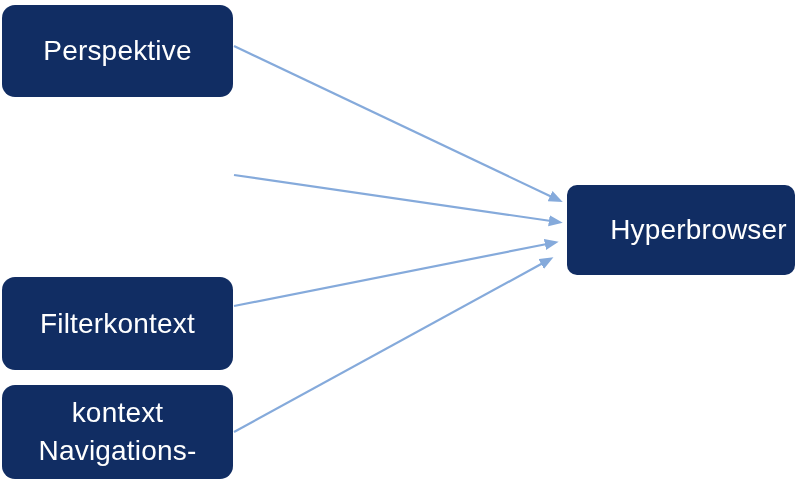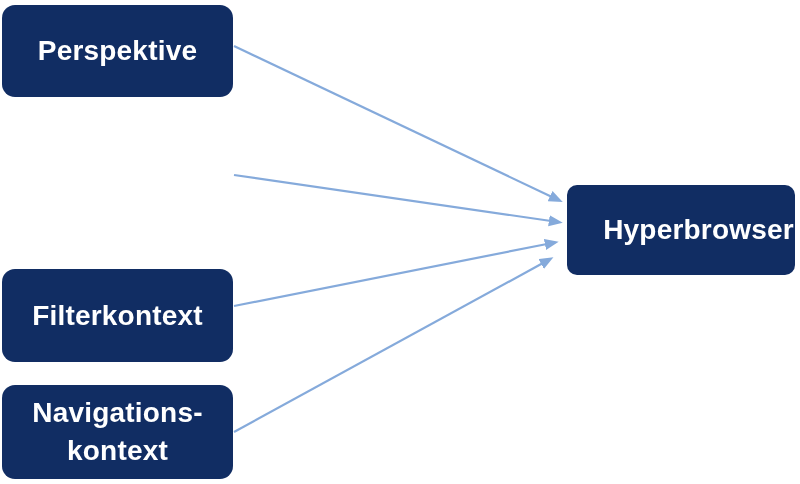--- a/index.html
+++ b/index.html
@@ -12,21 +12,20 @@
   html, body {
     background: var(--bg);
     font-family: "Liberation Sans", sans-serif;
   }
   .canvas {
     position: relative;
     width: 800px;
     height: 484px;
     background: var(--bg);
     overflow: hidden;
-    font-weight: bold;
   }
   .node {
     position: absolute;
     background: var(--node-fill);
     color: var(--node-text);
     display: flex;
     flex-direction: column;
     align-items: center;
     justify-content: center;
     text-align: center;
@@ -42,21 +41,21 @@
   .node.target {
     left: 567px;
     top: 185px;
     width: 228px;
     height: 90px;
     border-radius: 10px;
     padding-left: 35px;
   }
   .n1 { top: 5px;   height: 92px; }
   .n2 { top: 127px; height: 95px; }
-  .n3 { top: 269px; height: 93px; }
+  .n3 { top: 277px; height: 93px; }
   .n4 { top: 385px; height: 94px; }
   svg.arrows {
     position: absolute;
     left: 0; top: 0;
     width: 800px;
     height: 484px;
     pointer-events: none;
   }
   svg.arrows line {
     stroke: var(--arrow);
@@ -88,21 +87,21 @@
   <div class="node source n1">
     <span>Perspektive</span>
   </div>
 
 
   <div class="node source n3">
     <span>Filterkontext</span>
   </div>
 
   <div class="node source n4">
+    <span>kontext</span>
     <span>Navigations-</span>
-    <span>kontext</span>
   </div>
 
   <div class="node target">
     <span>Hyperbrowser</span>
   </div>
 
 </div>
 
 </body></html>

